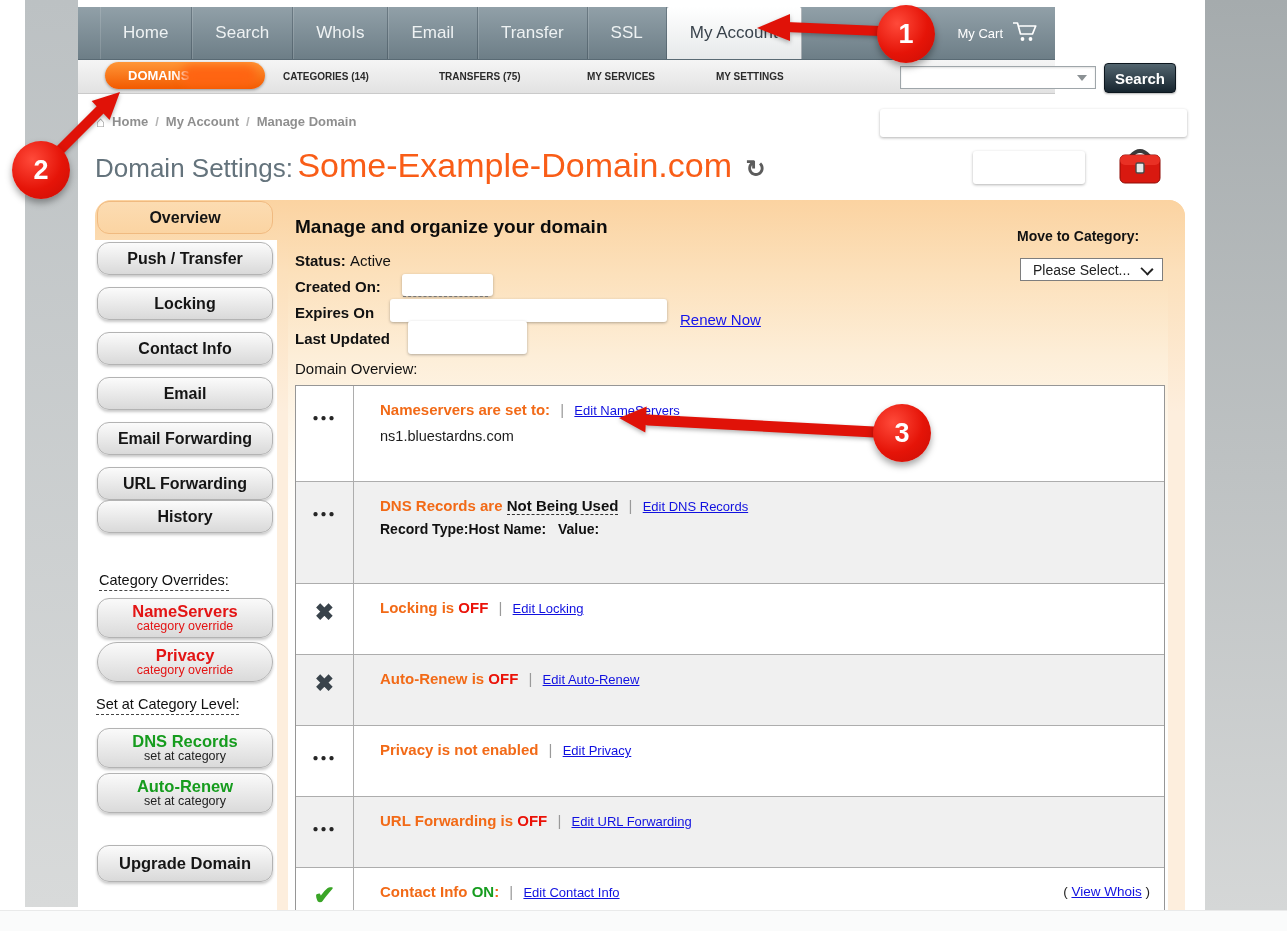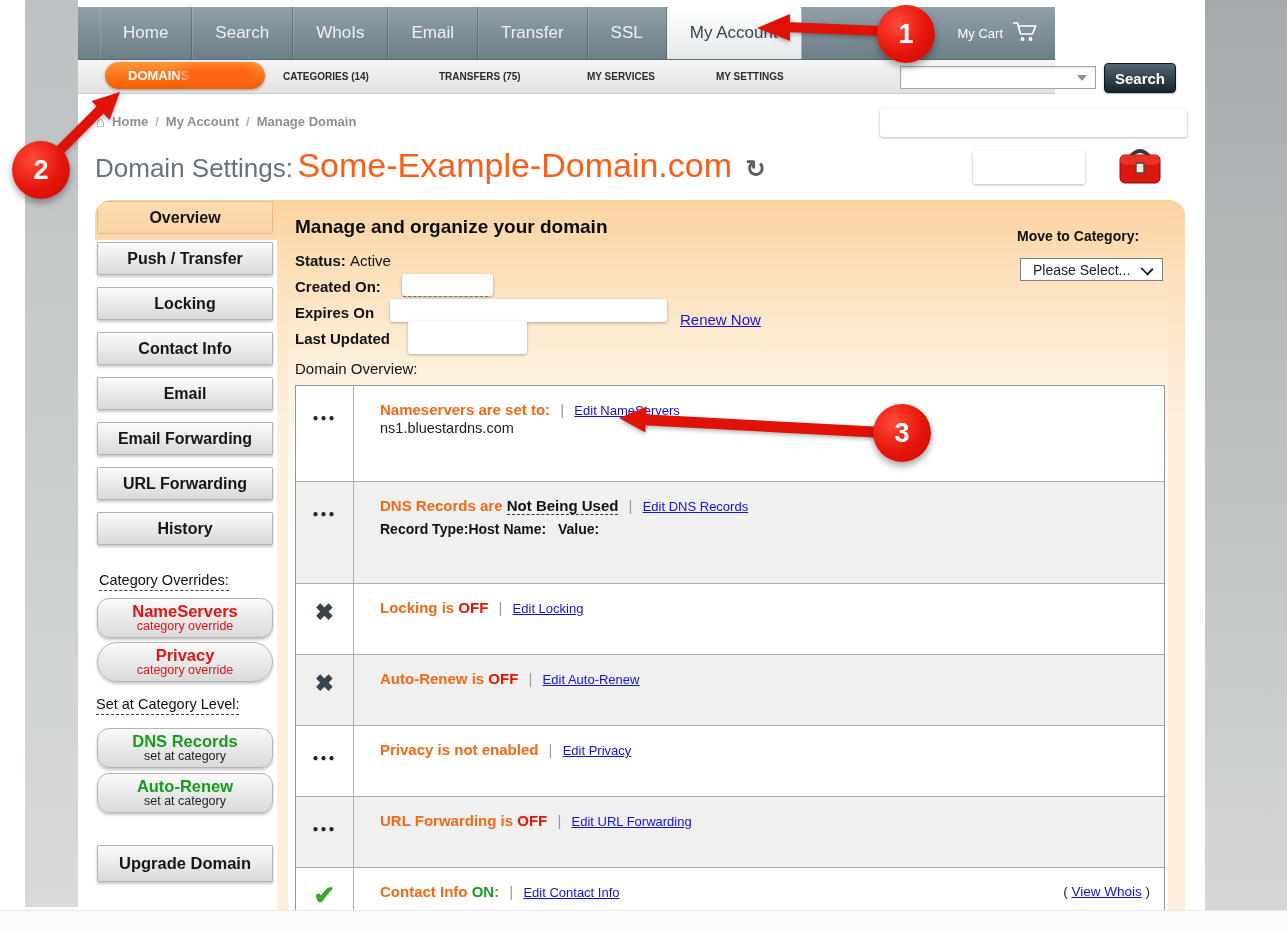--- a/index.html
+++ b/index.html
@@ -45,21 +45,21 @@
   
   .toolbox{position:absolute;left:1039px;top:143px;width:46px;height:45px;cursor:pointer;}
 
   
   .panel{position:absolute;left:17px;top:200px;width:1090px;height:710px;border-radius:16px 16px 0 0;background:linear-gradient(180deg,#fbd3a1 0%,#fce0ba 10%,#fdeed8 22%,#fffdf9 40%,#ffffff 48%);overflow:hidden;}
   .sb-bg{position:absolute;left:0;top:40px;width:182px;height:670px;background:#fff;}
   .divider{position:absolute;left:182px;top:0;width:11px;height:710px;background:linear-gradient(180deg,#fbd3a1 0%,#fce0bb 10%,#fdeedd 30%,#fdeedd 100%);}
   .rborder{position:absolute;right:0;top:0;width:17px;height:710px;background:linear-gradient(180deg,#fbd3a1 0%,#fce0bb 10%,#fdeedd 30%,#fdeedd 100%);border-radius:0 16px 0 0;}
 
   
-  .sb-btn{position:absolute;left:2px;width:176px;height:33px;border-radius:1px;background:linear-gradient(180deg,#fbfbfb,#d9d9d9);border:1px solid #b3b3b3;box-shadow:0 2px 3px rgba(0,0,0,.22);display:flex;align-items:center;justify-content:center;font-weight:bold;font-size:16px;color:#151515;cursor:pointer;box-sizing:border-box;}
+  .sb-btn{position:absolute;left:2px;width:176px;height:33px;border-radius:12px;background:linear-gradient(180deg,#fbfbfb,#d9d9d9);border:1px solid #b3b3b3;box-shadow:0 2px 3px rgba(0,0,0,.22);display:flex;align-items:center;justify-content:center;font-weight:bold;font-size:16px;color:#151515;cursor:pointer;box-sizing:border-box;}
   .sb-btn.active{background:linear-gradient(180deg,#fcdcb2,#fbd4a2);border:1px solid #f0ba80;box-shadow:none;}
   .sb-heading{position:absolute;font-size:14.5px;color:#101010;border-bottom:1px dashed #444;padding-bottom:2px;cursor:pointer;white-space:nowrap;}
   .sb-btn2{position:absolute;left:2px;width:176px;border-radius:12px;background:linear-gradient(180deg,#fafafa,#dadada);border:1px solid #b3b3b3;box-shadow:0 2px 3px rgba(0,0,0,.22);display:flex;flex-direction:column;align-items:center;justify-content:center;line-height:1.05;cursor:pointer;box-sizing:border-box;height:40px;}
   .sb-btn2 .t{font-weight:bold;font-size:16.5px;}
   .sb-btn2 .s{font-size:12.5px;}
   .sb-btn2.red .t,.sb-btn2.red .s{color:#e31414;}
   .sb-btn2.green .t{color:#169c1e;}
   .sb-btn2.green .s{color:#222;}
 
   
@@ -81,21 +81,21 @@
   .dots{font-size:10px;letter-spacing:2px;color:#262626;padding-top:26px;}
   .cross{font-size:23px;color:#39434b;font-weight:bold;padding-top:15px;}
   .check{font-size:26px;color:#3aa527;font-weight:bold;padding-top:12px;}
   .tcontent{padding:15px 0 0 26px;flex:1;position:relative;}
   .rowtitle{font-size:15px;font-weight:bold;color:#f26a17;white-space:nowrap;}
   .st-red{color:#ea1208;}
   .st-black{color:#111;border-bottom:1px dashed #333;}
   .st-green{color:#169c1e;}
   .sep{color:#9a9a9a;font-weight:normal;margin:0 6px;}
   .rowlink{font-size:13px;color:#1111e0;text-decoration:underline;font-weight:normal;cursor:pointer;}
-  .ns-lines{font-size:14.5px;color:#1c1c1c;line-height:1.5;}
+  .ns-lines{margin-top:8px;font-size:14.5px;color:#1c1c1c;line-height:1.5;}
   .rec-line{margin-top:7px;font-size:14px;font-weight:bold;color:#111;white-space:pre;}
   .note{position:absolute;right:14px;top:16px;font-size:13.5px;color:#222;white-space:nowrap;}
   .note .rowlink{font-size:13.5px;}
 
   
   .callout{position:absolute;width:58px;height:58px;border-radius:50%;background:radial-gradient(circle at 35% 32%,#ff4a3a,#e51408 55%,#c90d04);box-shadow:0 4px 7px rgba(0,0,0,.35);color:#fff;font-size:27px;font-weight:bold;display:flex;align-items:center;justify-content:center;z-index:60;}
   .arrows{position:absolute;left:0;top:0;width:1287px;height:931px;z-index:55;pointer-events:none;}
 </style>
 </head>
 <body>
@@ -173,21 +173,21 @@
       <div class="divider"></div>
       <div class="rborder"></div>
 
       <div class="sb-btn active" style="top:1px;">Overview</div>
       <div class="sb-btn" style="top:42px;">Push / Transfer</div>
       <div class="sb-btn" style="top:87px;">Locking</div>
       <div class="sb-btn" style="top:132px;">Contact Info</div>
       <div class="sb-btn" style="top:177px;">Email</div>
       <div class="sb-btn" style="top:222px;">Email Forwarding</div>
       <div class="sb-btn" style="top:267px;">URL Forwarding</div>
-      <div class="sb-btn" style="top:312px;">History</div>
+      <div class="sb-btn" style="top:300px;">History</div>
 
       <div class="sb-heading" style="left:4px;top:372px;">Category Overrides:</div>
       <div class="sb-btn2 red" style="top:398px;">
         <span class="t">NameServers</span>
         <span class="s">category override</span>
       </div>
       <div class="sb-btn2 red" style="top:442px;border-radius:20px;">
         <span class="t">Privacy</span>
         <span class="s">category override</span>
       </div>

